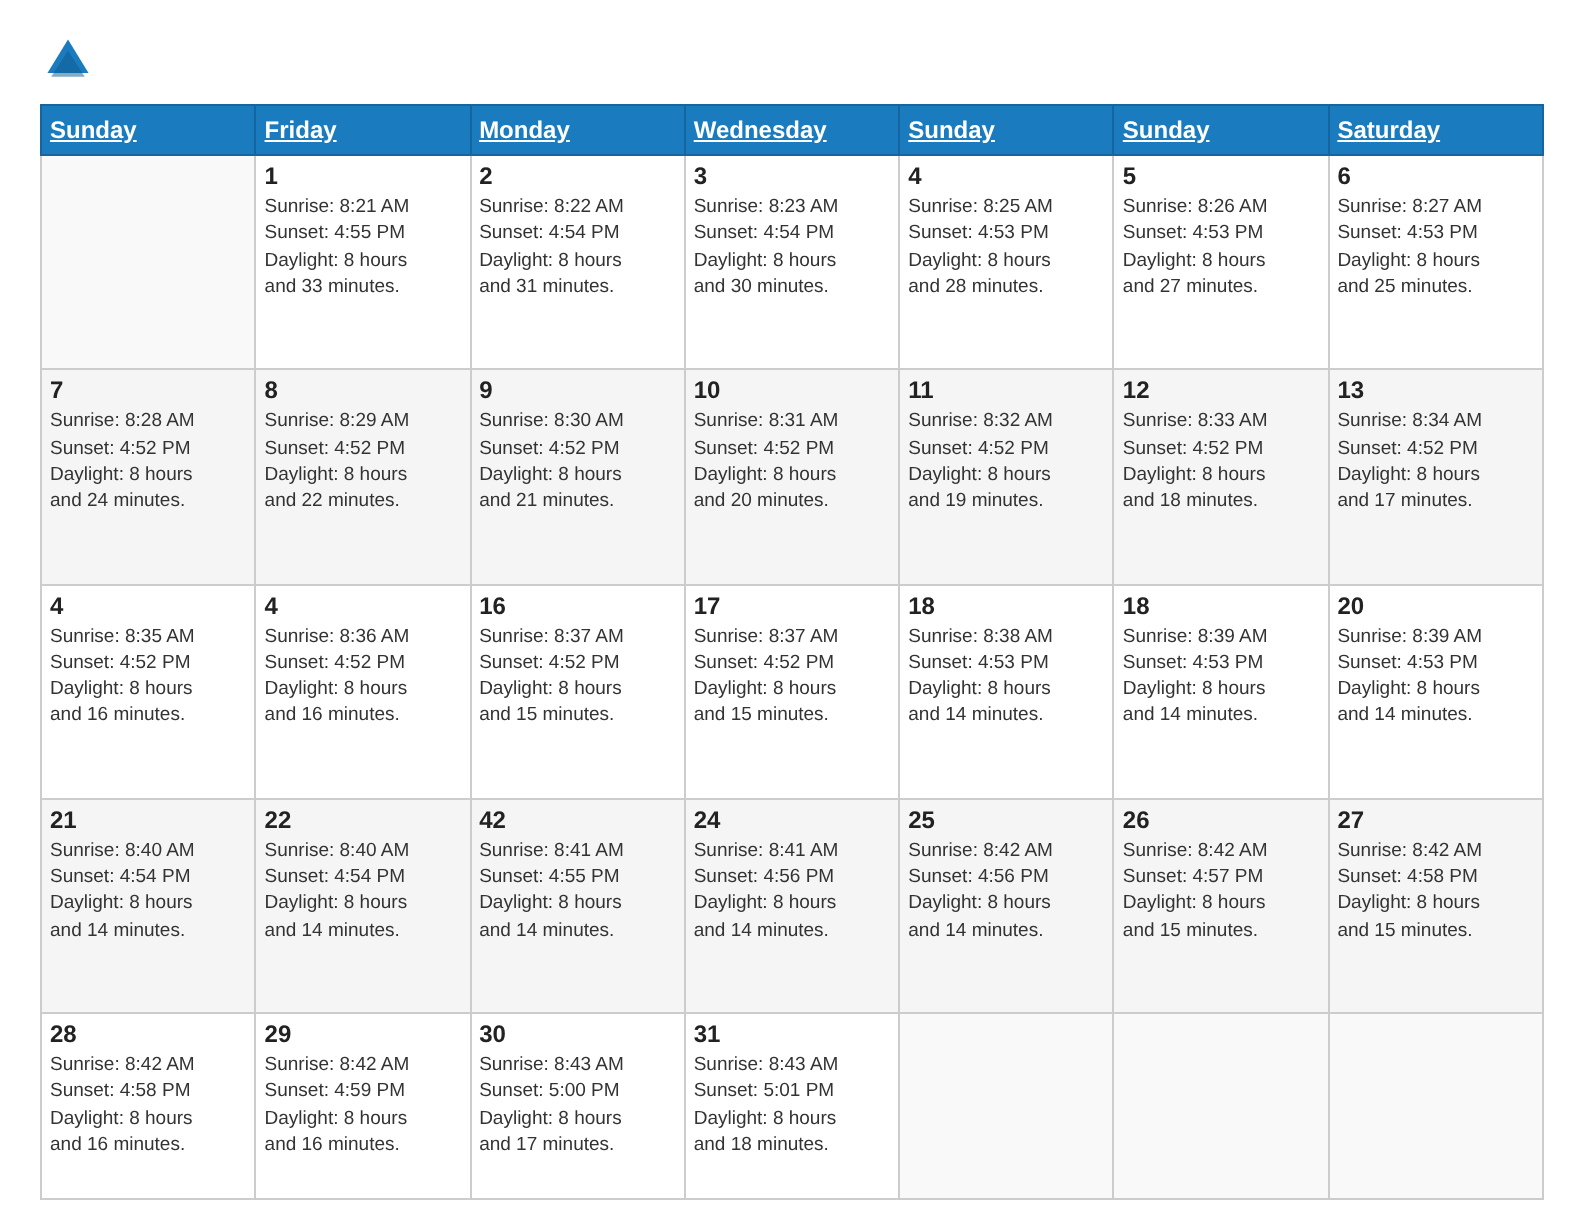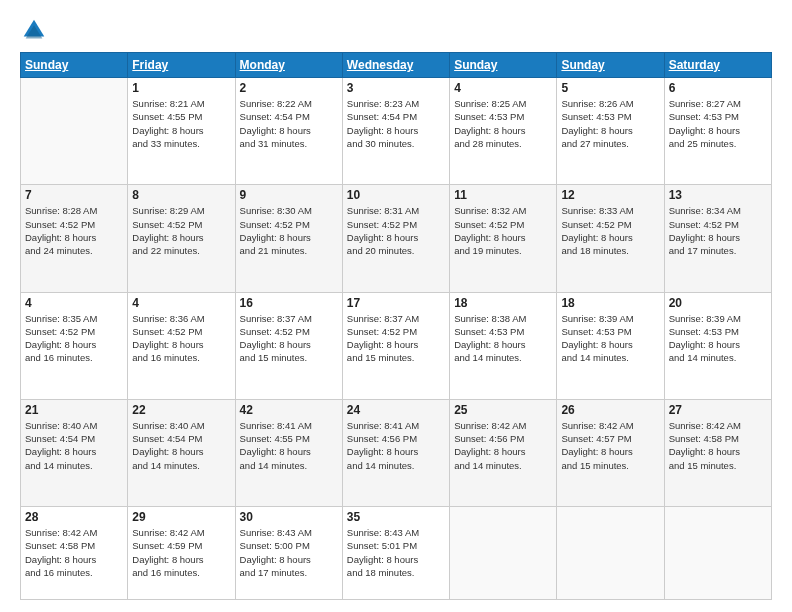--- a/index.html
+++ b/index.html
@@ -264,21 +264,21 @@
           </td>
           <td>
             <span class="day-num">29</span>
             <div class="day-info">Sunrise: 8:42 AM<br>Sunset: 4:59 PM<br>Daylight: 8 hours<br>and 16 minutes.</div>
           </td>
           <td>
             <span class="day-num">30</span>
             <div class="day-info">Sunrise: 8:43 AM<br>Sunset: 5:00 PM<br>Daylight: 8 hours<br>and 17 minutes.</div>
           </td>
           <td>
-            <span class="day-num">35</span>
+            <span class="day-num">31</span>
             <div class="day-info">Sunrise: 8:43 AM<br>Sunset: 5:01 PM<br>Daylight: 8 hours<br>and 18 minutes.</div>
           </td>
           <td class="empty"></td>
           <td class="empty"></td>
           <td class="empty"></td>
         </tr>
       </tbody>
   </table>
 </div>
 

